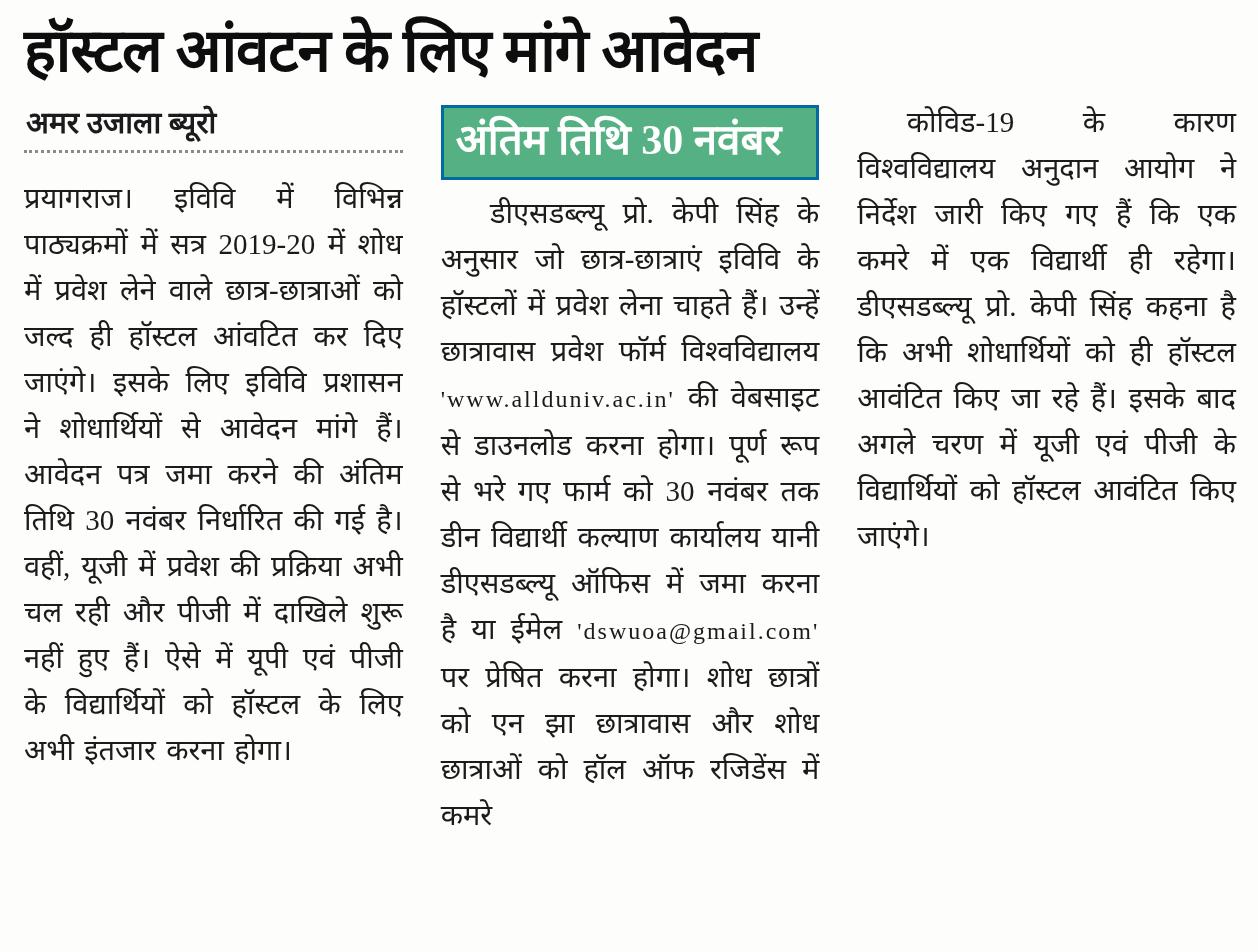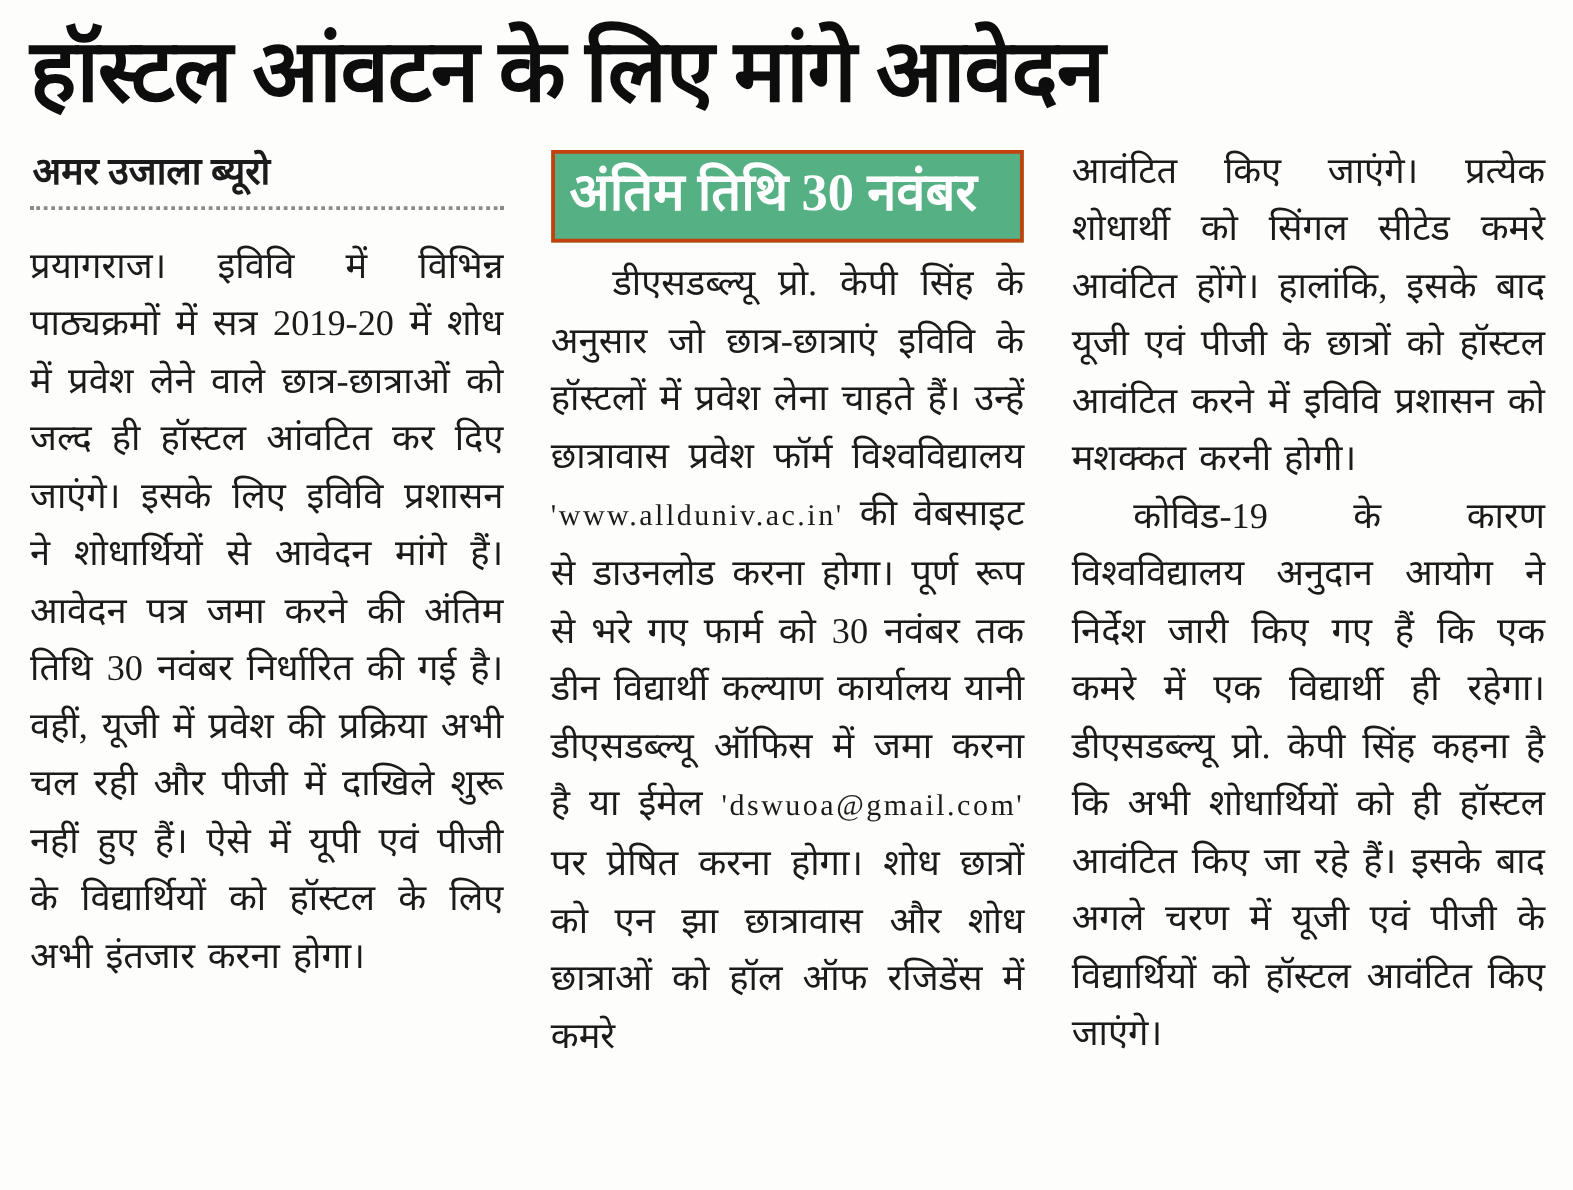--- a/index.html
+++ b/index.html
@@ -11,21 +11,21 @@
     font-family:"Liberation Serif","DejaVu Serif",serif;
     overflow:hidden;
   }
   .page{
     box-sizing:border-box;
     width:1258px;
     min-height:952px;
     padding:8px 22px 14px 24px;
   }
   .headline{
-    font-size:70px;
+    font-size:60px;
     font-weight:700;
     line-height:1.45;
     letter-spacing:-1px;
     white-space:nowrap;
     color:#0d0d0d;
     margin:0 0 4px 0;
   }
   .subheadline{
     font-size:41px;
     font-weight:700;
@@ -52,21 +52,21 @@
   .byline-divider{
     border:none;
     border-top:3px dotted #8a8a8a;
     margin:0 0 22px 0;
   }
   .highlight-box{
     display:block;
     box-sizing:border-box;
     width:100%;
     background:#55b183;
-    border:3px solid #c2410c;
+    border:3px solid #0369a1;
     color:#ffffff;
     font-size:42px;
     font-weight:700;
     line-height:1.35;
     padding:4px 24px 8px 12px;
     margin:6px 0 10px 0;
     white-space:nowrap;
     overflow:hidden;
   }
   .para{
@@ -106,19 +106,18 @@
 
     <div class="col">
       <div class="highlight-box">अंतिम तिथि 30 नवंबर</div>
       <div>
           <p class="para indent"><span class="run-text">डीएसडब्ल्यू प्रो. केपी सिंह के अनुसार जो छात्र-छात्राएं इविवि के हॉस्टलों में प्रवेश लेना चाहते हैं। उन्हें छात्रावास प्रवेश फॉर्म विश्वविद्यालय </span><span class="run-url">'www.allduniv.ac.in'</span><span class="run-text"> की वेबसाइट से डाउनलोड करना होगा। पूर्ण रूप से भरे गए फार्म को 30 नवंबर तक डीन विद्यार्थी कल्याण कार्यालय यानी डीएसडब्ल्यू ऑफिस में जमा करना है या ईमेल </span><span class="run-url">'dswuoa@gmail.com'</span><span class="run-text"> पर प्रेषित करना होगा। शोध छात्रों को एन झा छात्रावास और शोध छात्राओं को हॉल ऑफ रजिडेंस में कमरे</span></p>
         </div>
     </div>
 
     <div class="col">
       <div>
-          <p class="para"><span class="run-text">आवंटित किए जाएंगे। प्रत्येक शोधार्थी को सिंगल सीटेड कमरे आवंटित होंगे। हालांकि, इसके बाद यूजी एवं पीजी के छात्रों को हॉस्टल आवंटित करने में इविवि प्रशासन को मशक्कत करनी होगी।</span></p>
           <p class="para indent"><span class="run-text">कोविड-19 के कारण विश्वविद्यालय अनुदान आयोग ने निर्देश जारी किए गए हैं कि एक कमरे में एक विद्यार्थी ही रहेगा। डीएसडब्ल्यू प्रो. केपी सिंह कहना है कि अभी शोधार्थियों को ही हॉस्टल आवंटित किए जा रहे हैं। इसके बाद अगले चरण में यूजी एवं पीजी के विद्यार्थियों को हॉस्टल आवंटित किए जाएंगे।</span></p>
         </div>
     </div>
 
   </div>
 </div>
 
 </body></html>

